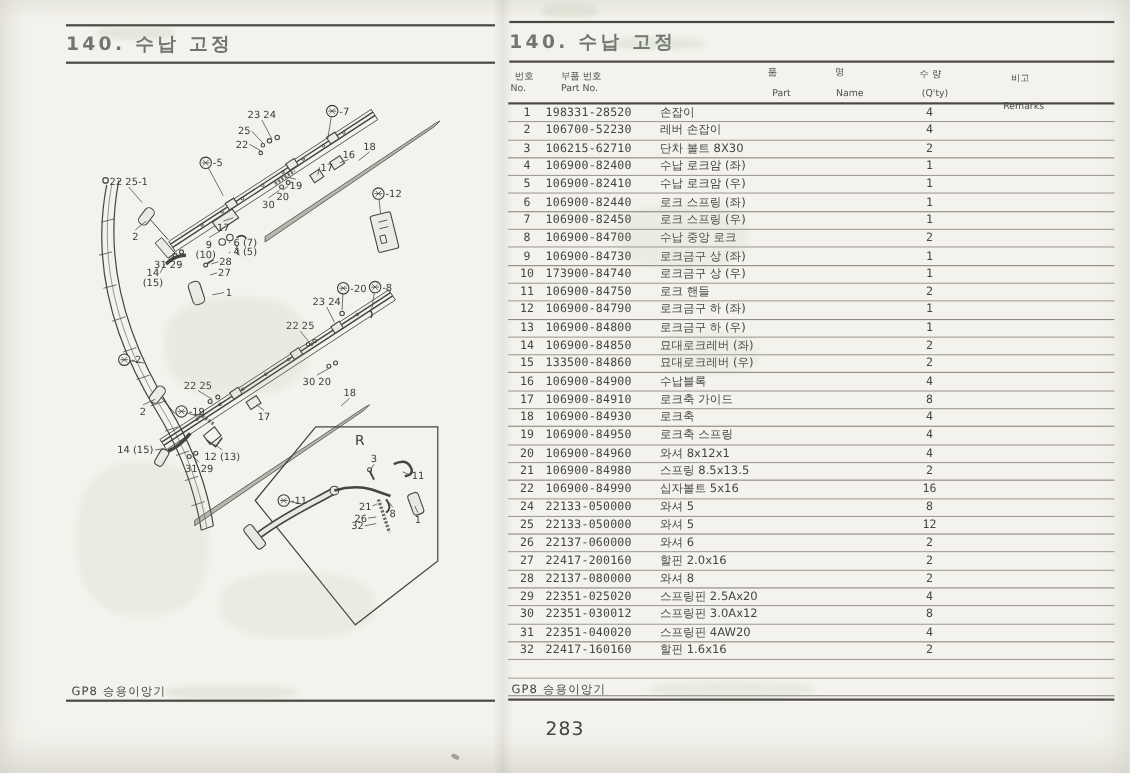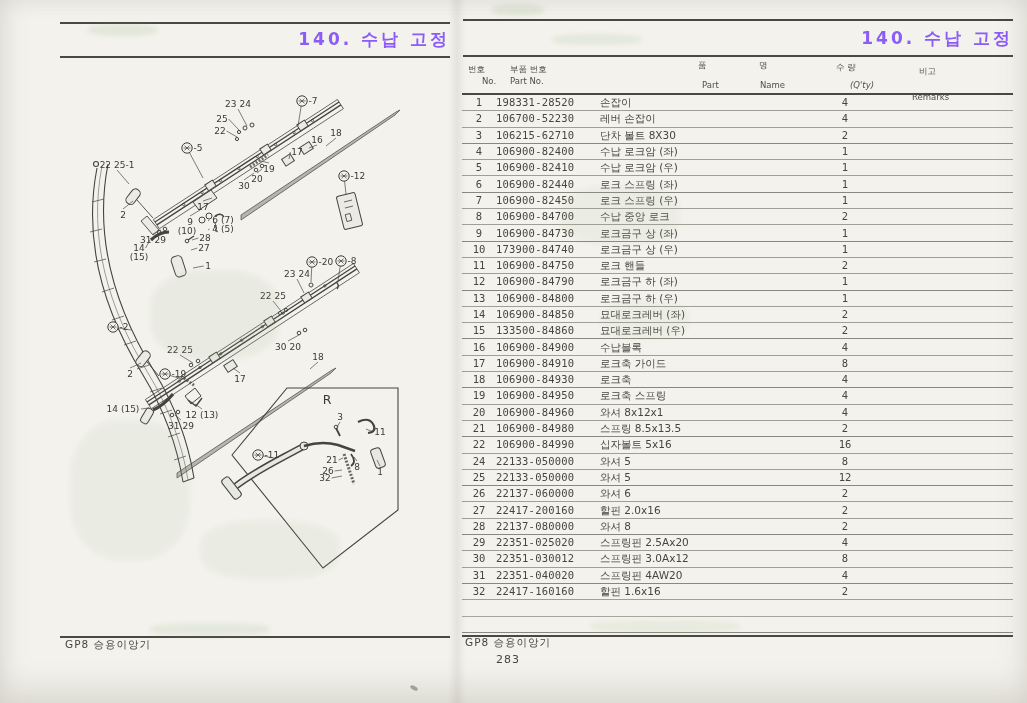--- a/index.html
+++ b/index.html
@@ -3,23 +3,23 @@
 <meta charset="utf-8">
 <style>
   html,body{margin:0;padding:0;}
   body{width:1027px;height:703px;background:#e9e7e0;}
   .sheet{position:relative;width:1027px;height:703px;background:#f3f2ec;overflow:hidden;
          font-family:"DejaVu Sans","Liberation Sans",sans-serif;color:#3f3e39;}
   .sheet::after{content:"";position:absolute;inset:0;pointer-events:none;
     box-shadow:inset 0 -14px 30px rgba(110,105,90,.18), inset 0 6px 18px rgba(120,115,100,.08);}
   .rule{position:absolute;background:#4a4843;}
   .page-title{position:absolute;font-size:17px;font-weight:600;letter-spacing:3px;
-    text-align:right;color:#8b5cf6;}
-  .footer-label{position:absolute;font-size:10.5px;letter-spacing:1px;color:#45443f;margin-top:16px;}
-  .page-number{position:absolute;font-size:11px;color:#45443f;letter-spacing:1px;text-align:center;}
+    text-align:left;color:#737373;}
+  .footer-label{position:absolute;font-size:10.5px;letter-spacing:1px;color:#45443f;}
+  .page-number{position:absolute;font-size:17px;color:#45443f;letter-spacing:1px;text-align:center;}
   
   .tbl-header{position:absolute;left:462px;top:60px;width:551px;height:33px;font-size:8.5px;color:#504e48;}
   .tbl-header .h{position:absolute;white-space:nowrap;}
   table.parts{position:absolute;left:462px;top:95px;width:551px;border-collapse:collapse;table-layout:fixed;}
   table.parts td{height:15.3px;font-size:10.5px;padding:0;border-bottom:1px solid #a19e95;
     color:#46453f;white-space:nowrap;overflow:hidden;vertical-align:middle;line-height:15px;}
   table.parts tr:nth-child(3n) td{border-bottom-color:#8a877e;}
   td.c-no{width:34px;text-align:center;font-family:"DejaVu Sans Mono",monospace;font-size:10px;}
   td.c-part{width:104px;padding-left:12px;font-family:"DejaVu Sans Mono",monospace;font-size:10px;letter-spacing:.2px;}
   td.c-name{width:210px;padding-left:13px;}
@@ -377,29 +377,29 @@
 
   <div class="footer-label" style="left:65px;top:622px;">GP8 승용이앙기</div>
   <div class="rule" style="left:60px;top:636px;width:390px;height:2px;"></div>
 
   <div class="rule" style="left:463px;top:19px;width:550px;height:2px;"></div>
   <div class="page-title" style="left:463px;top:27px;width:550px;">140. 수납 고정</div>
   <div class="rule" style="left:463px;top:55px;width:550px;height:2px;"></div>
 
   <div class="tbl-header">
     <span class="h" style="left:6px;top:4px;">번호</span>
-    <span class="h" style="left:20px;top:16px;">No.</span>
+    <span class="h" style="left:2px;top:16px;">No.</span>
     <span class="h" style="left:48px;top:4px;">부품 번호</span>
     <span class="h" style="left:48px;top:16px;">Part  No.</span>
     <span class="h" style="left:236px;top:0px;">품</span>
     <span class="h" style="left:297px;top:0px;">명</span>
     <span class="h" style="left:240px;top:20px;">Part</span>
     <span class="h" style="left:298px;top:20px;">Name</span>
     <span class="h" style="left:374px;top:2px;">수 량</span>
-    <span class="h" style="left:388px;top:20px;font-style:italic;">(Q'ty)</span>
+    <span class="h" style="left:376px;top:20px;">(Q'ty)</span>
     <span class="h" style="left:457px;top:6px;">비고</span>
     <span class="h" style="left:450px;top:32px;">Remarks</span>
   </div>
   <div class="rule" style="left:462px;top:93px;width:551px;height:2px;"></div>
 
   <table class="parts">
     <tbody id="parts-tbody">
         <tr>
           <td class="c-no">1</td>
           <td class="c-part">198331-28520</td>

